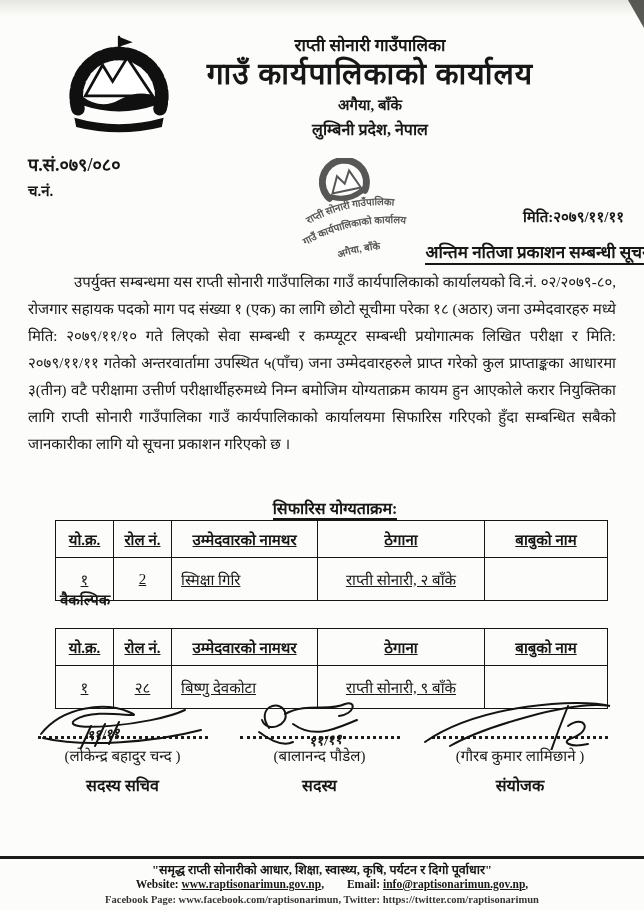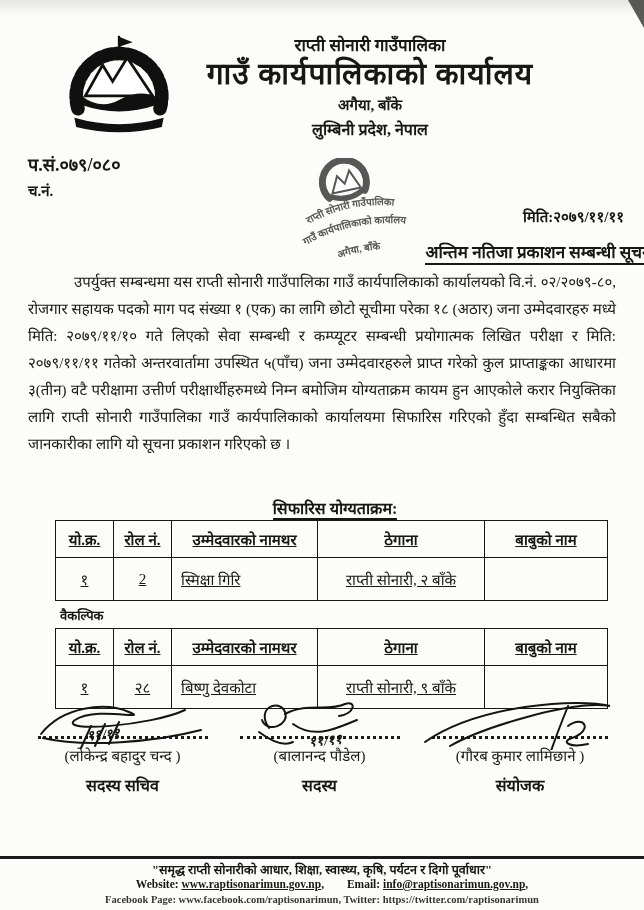--- a/index.html
+++ b/index.html
@@ -28,21 +28,21 @@
   .stamp{position:absolute;left:272px;top:158px;width:160px;height:120px;color:#4a4a4a;opacity:.92;}
   
   .notice-title{position:absolute;left:12px;top:240px;width:100%;text-align:right;}
   .notice-title span{font-size:17px;font-weight:bold;border-bottom:2px solid #171717;padding-bottom:1px;}
   
   .body-par{position:absolute;left:28px;top:269px;width:588px;
     font-size:15px;line-height:27px;text-align:justify;text-indent:46px;}
   
   .t1-title{position:absolute;left:13px;top:497px;width:100%;text-align:center;}
   .t1-title span{font-size:16px;font-weight:bold;border-bottom:2px solid #171717;padding-bottom:1px;}
-  .t2-title{position:absolute;left:60px;top:606px;font-size:13px;font-weight:bold;text-align:center;}
+  .t2-title{position:absolute;left:60px;top:589px;font-size:15px;font-weight:bold;text-align:center;}
   table.result{position:absolute;left:55px;border-collapse:collapse;background:transparent;}
   table.result th,table.result td{border:1.7px solid #161616;font-size:15px;padding:0 4px;text-align:center;text-decoration:underline;}
   table.result th{font-weight:bold;height:36px;}
   table.result td{height:42px;}
   table.result td.name{text-align:left;padding-left:9px;}
   .tbl1{top:520px;}
   .tbl2{top:628px;}
   
   .sig{position:absolute;top:698px;text-align:center;}
   .sig svg{display:block;margin:0 auto -14px auto;position:relative;z-index:2;color:#141414;}

